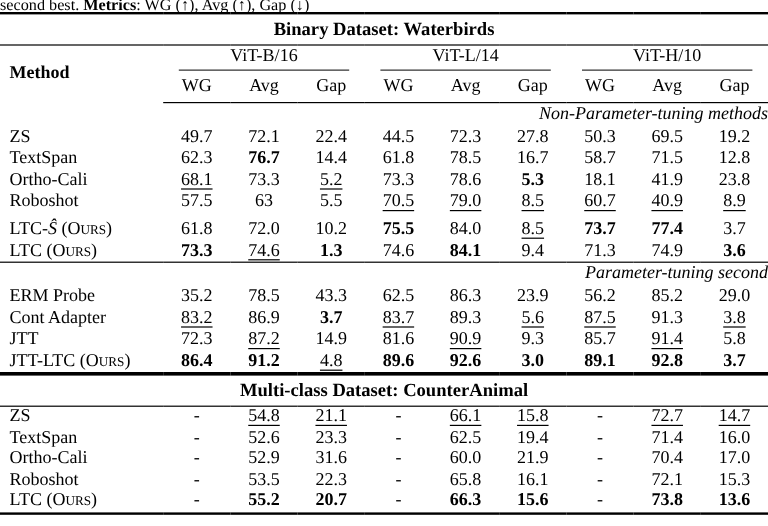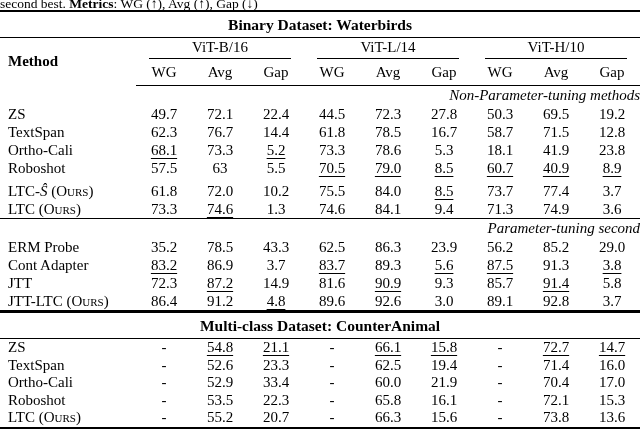--- a/index.html
+++ b/index.html
@@ -68,21 +68,21 @@
     text-align: left;
     padding-left: 8px;
     white-space: nowrap;
   }
   tr.space-above td { padding-top: 5px; }
   tr.rule-below td { border-bottom: 1.2px solid #000; }
   tr.rule-thick-below td { border-bottom: 3px solid #000; }
   tr.tight td { height: 17.5px; }
   .ital { font-style: italic; }
   .sc { font-variant: small-caps; }
-  .best { font-weight: normal; }
+  .best { font-weight: bold; }
   .second {
     text-decoration: underline;
     text-underline-offset: 3px;
     text-decoration-thickness: 1px;
   }
 </style>
 </head>
 <body>
 
 <div class="caption"><span>second best. </span><span class="bold">Metrics</span><span>: WG (↑), Avg (↑), Gap (↓)</span></div>
@@ -296,21 +296,21 @@
     <td><span>19.4</span></td>
     <td><span>-</span></td>
     <td><span>71.4</span></td>
     <td><span>16.0</span></td>
   </tr>
 
   <tr class="data tight">
     <td class="method-cell"><span>Ortho-Cali</span><span class="ital"></span><span class="sc"></span></td>
     <td><span>-</span></td>
     <td><span>52.9</span></td>
-    <td><span>33.4</span></td>
+    <td><span>31.6</span></td>
     <td><span>-</span></td>
     <td><span>60.0</span></td>
     <td><span>21.9</span></td>
     <td><span>-</span></td>
     <td><span>70.4</span></td>
     <td><span>17.0</span></td>
   </tr>
 
   <tr class="data tight">
     <td class="method-cell"><span>Roboshot</span><span class="ital"></span><span class="sc"></span></td>

